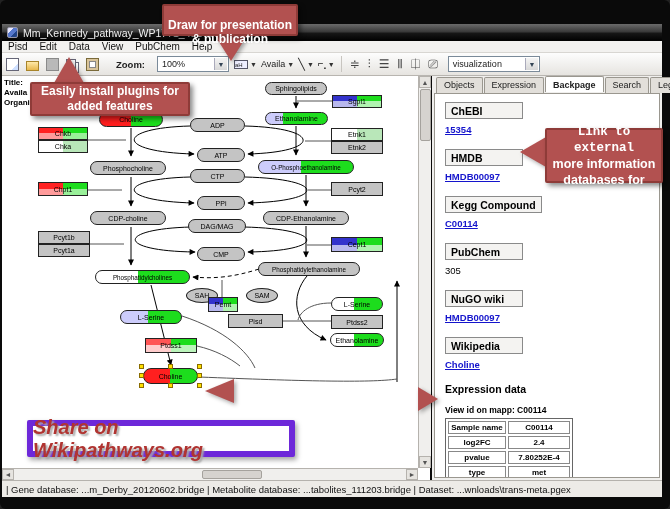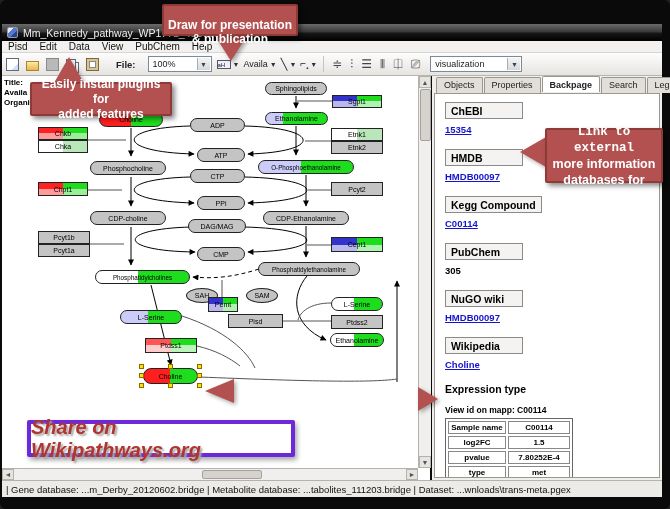--- a/index.html
+++ b/index.html
@@ -74,40 +74,40 @@
   #tabs{position:absolute;left:4px;top:1px;height:16px;display:flex;font-size:9px;}
   .tab{padding:2px 7px 1px;border:1px solid #9a978f;border-bottom:none;background:#e2dfda;
     margin-right:1px;border-radius:2px 2px 0 0;color:#222;}
   .tab.active{background:#fff;font-weight:bold;position:relative;top:-1px;padding-top:3px;}
   #panelbody{position:absolute;left:2px;top:17px;right:2px;bottom:2px;background:#fff;
     border:1px solid #9a978f;overflow:hidden;padding:7px 0 0 10px;}
   .dbheader{display:inline-block;min-width:78px;background:#f4f3f1;border:1px solid #8a8a8a;
     font-weight:bold;font-size:10.5px;color:#000;padding:2px 5px 1px;}
   .dbval{font-size:9.5px;font-weight:bold;margin:5px 0 13px;}
   .dbval a{color:#1414cc;}
-  .dbval .plain{color:#000;text-decoration:none;font-weight:bold;}
+  .dbval .plain{color:#000;text-decoration:none;font-weight:normal;}
   #exprtitle{font-size:10.5px;font-weight:bold;margin:2px 0 10px;}
   #geneid{font-size:8.5px;font-weight:bold;margin-bottom:3px;}
   #exprtable{border:1px solid #666;display:inline-block;padding:1px;background:#fff;}
   .xrow{display:flex;}
   .xcell{border:1px solid #888;margin:1px;width:58px;height:13px;font-size:8px;font-weight:bold;
     display:flex;align-items:center;justify-content:center;}
   .xcell.c2{width:62px;}
 
   
   #statusbar{position:absolute;left:2px;top:480px;width:660px;height:17px;background:#edebe7;
     border-top:1px solid #b5b2ad;font-size:9.5px;color:#111;display:flex;align-items:center;padding-left:4px;white-space:nowrap;}
 
   
   .callout{position:absolute;z-index:50;background:#b25150;border:2px solid #8e3b38;border-radius:2px;
     color:#fff;font-weight:bold;text-align:center;box-shadow:3px 3px 5px rgba(0,0,0,.45);
     display:flex;flex-direction:column;justify-content:center;}
   .tri{position:absolute;z-index:49;width:0;height:0;filter:drop-shadow(2px 2px 2px rgba(0,0,0,.35));}
   #share{position:absolute;left:27px;top:420px;width:268px;height:37px;z-index:48;background:#fff;
-    border:4px solid #6d28d9;border-radius:2px;display:flex;align-items:center;justify-content:center;
+    border:6px solid #6d28d9;border-radius:2px;display:flex;align-items:center;justify-content:center;
     box-shadow:2px 3px 5px rgba(0,0,0,.35);}
   #share span{font-size:20px;font-weight:bold;font-style:italic;color:#b03431;text-shadow:2px 2px 2px #aaa;}
 </style>
 </head>
 <body>
 
 <div id="shot">
 
   <div id="titlebar">
     <span id="appicon"></span>
@@ -132,22 +132,22 @@
       </span>
     <span class="tbtn">
         <span class="tico i-save"></span>
       </span>
     <span class="tbtn">
         <span class="tico i-copy"></span>
       </span>
     <span class="tbtn">
         <span class="tico i-paste"></span>
       </span>
-    <span style="margin-left:14px;font-weight:bold;">File:</span>
-    <span class="combo" style="width:64px;margin-left:12px;">
+    <span style="margin-left:14px;font-weight:bold;">Zoom:</span>
+    <span class="combo" style="width:72px;margin-left:12px;">
       <span>100%</span>
       <span class="arr">▼</span>
     </span>
     <span class="ddbtn">
       <span style="width:14px;height:9px;border:1px solid #556;background:#eef;font-size:6px;line-height:8px;">aH</span>
       <span class="caret">▼</span>
     </span>
     <span class="ddbtn">
       <span>Availa</span>
       <span class="caret">▼</span>
@@ -275,35 +275,35 @@
   </div>
   <div id="hscroll">
     <span class="sarr" style="left:0;">◄</span>
     <div id="hthumb"></div>
     <span class="sarr" style="right:0;">►</span>
   </div>
 
   <div id="panel">
     <div id="tabs">
         <span class="tab">Objects</span>
-        <span class="tab">Properties</span>
+        <span class="tab">Expression</span>
         <span class="tab active">Backpage</span>
         <span class="tab">Search</span>
         <span class="tab">Legend</span>
       </div>
     <div id="panelbody">
       <div id="dbsections"><div class="dbheader">ChEBI</div><div class="dbval"><a href="#">15354</a></div><div class="dbheader">HMDB</div><div class="dbval"><a href="#">HMDB00097</a></div><div class="dbheader">Kegg Compound</div><div class="dbval"><a href="#">C00114</a></div><div class="dbheader">PubChem</div><div class="dbval"><span class="plain">305</span></div><div class="dbheader">NuGO wiki</div><div class="dbval"><a href="#">HMDB00097</a></div><div class="dbheader">Wikipedia</div><div class="dbval"><a href="#">Choline</a></div></div>
-      <div id="exprtitle">Expression type</div>
+      <div id="exprtitle">Expression data</div>
       <div id="geneid">View id on mapp: C00114</div>
       <div id="exprtable"><div class="xrow">
             <div class="xcell">Sample name</div>
             <div class="xcell c2">C00114</div>
           </div><div class="xrow">
             <div class="xcell">log2FC</div>
-            <div class="xcell c2">1.5</div>
+            <div class="xcell c2">2.4</div>
           </div><div class="xrow">
             <div class="xcell">pvalue</div>
             <div class="xcell c2">7.80252E-4</div>
           </div><div class="xrow">
             <div class="xcell">type</div>
             <div class="xcell c2">met</div>
           </div></div>
     </div>
   </div>
 
@@ -311,21 +311,21 @@
     <span>| Gene database: ...m_Derby_20120602.bridge | Metabolite database: ...tabolites_111203.bridge | Dataset: ...wnloads\trans-meta.pgex</span>
   </div>
 
   <div class="callout" style="left:162px;top:4px;width:136px;height:32px;font-size:12px;line-height:14px;">
     <span style="display: block; margin-top: 23px;">Draw for presentation</span>
       <span style="display: block;">&amp; publication</span>
   </div>
   <div class="tri" style="left:214px;top:34px;border-left:17px solid transparent;border-right:17px solid transparent;border-top:27px solid #b25150;"></div>
 
   <div class="tri" style="left:54px;top:57px;border-left:15px solid transparent;border-right:15px solid transparent;border-bottom:26px solid #b25150;"></div>
-  <div class="callout" style="left:30px;top:82px;width:142px;height:34px;font-size:12px;line-height:15px;align-items:center;">
+  <div class="callout" style="left:30px;top:82px;width:160px;height:34px;font-size:12px;line-height:15px;align-items:center;">
     <span style="display: block;">Easily install plugins for</span>
       <span style="display: block;">added features</span>
   </div>
 
   <div class="tri" style="left:520px;top:137px;border-top:15px solid transparent;border-bottom:15px solid transparent;border-right:26px solid #b25150;"></div>
   <div class="callout" style="left:545px;top:128px;width:118px;height:55px;font-size:12.5px;line-height:16px;">
     <span style="display: block; font-family: Liberation Mono, monospace;">Link  to external</span>
       <span style="display: block;">more information</span>
       <span style="display: block;">databases  for</span>
   </div>

